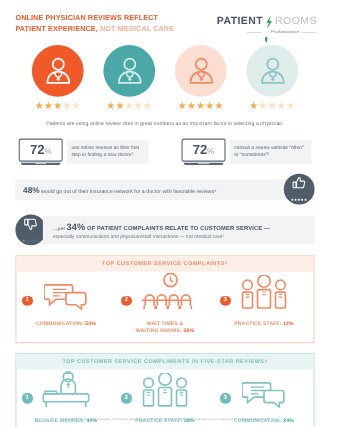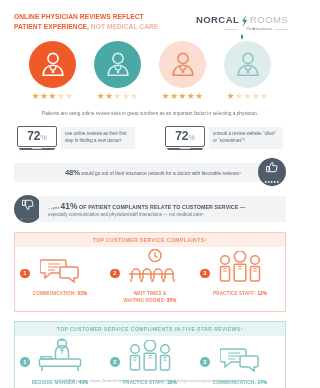--- a/index.html
+++ b/index.html
@@ -54,21 +54,21 @@
   .laptop-base{ margin:1px auto 0; width:36px; height:2.6px; background:#5c6672;
                 border-radius:0 0 2px 2px; position:relative; }
   .laptop-base:after{ content:""; position:absolute; left:13px; top:.4px; width:10px; height:1px;
                       background:#cfd4d9; }
   .stat-txt{ background:#f1f3f4; font-size:4.5px; color:#5c6672; line-height:1.55;
              padding:4px 4px; border-radius:1px; width:74px; }
 
   
   .bar48{ display:flex; align-items:center; margin:8px 14px 0 14px; }
   .bar48-txt{ flex:1; background:#f1f3f4; padding:5px 7px; font-size:4.8px; color:#5c6672; }
-  .bar48-txt b{ font-size:7.6px; color:#4b5561; letter-spacing:-.1px;margin-left:44px; }
+  .bar48-txt b{ font-size:7.6px; color:#4b5561; letter-spacing:-.1px; }
   .badge-circle{ width:28px; height:28px; border-radius:50%; background:#4f5d6b;
                  display:flex; flex-direction:column; align-items:center; justify-content:center;
                  margin-left:-3px; }
   .badge-dots{ font-size:4px; letter-spacing:.6px; color:#ffffff; margin-top:.5px; }
   .badge-dots-dim{ font-size:4px; letter-spacing:.6px; color:#8d98a3; margin-top:.5px; }
 
   
   .bar96{ display:flex; align-items:center; margin:9px 14px 0 14px; }
   .bar96 .badge-circle{ margin-left:0; margin-right:-3px; }
   .bar96-txt{ flex:1; background:#f1f3f4; padding:5px 7px 5px 9px; }
@@ -107,21 +107,21 @@
 
 <div class="page">
 
   <div class="header">
     <div class="headline">
       <span class="hl-1">ONLINE PHYSICIAN REVIEWS REFLECT</span>
       <span class="hl-2"><span>PATIENT EXPERIENCE,</span><span class="muted"> NOT MEDICAL CARE</span></span>
     </div>
     <div class="logo">
       <div class="logo-row">
-        <span class="logo-norcal">NORCAL</span>
+        <span class="logo-norcal">PATIENT</span>
         <span class="logo-bolt">
           <svg viewBox="0 0 9 12" width="9" height="12">
               <path d="M6.3 0 L2 6.6 L4.4 6.6 L2.6 12 L7.2 5.1 L4.7 5.1 Z" fill="#2e9c5a"></path>
             </svg>
         </span>
         <span class="logo-group">ROOMS</span>
       </div>
       <div class="logo-sub">
         <span class="logo-rule"></span>
         <span class="leaf">
@@ -225,21 +225,21 @@
       <span>
         <svg viewBox="0 0 16 15" width="14" height="13">
           <path d="M5.2 8.6 L7.4 12.8 C7.7 13.6 8.9 13.5 9 12.6 L9 9.6 L12.9 9.6 C13.6 9.6 14 9 13.8 8.4 L12.6 3.4 C12.5 2.9 12 2.6 11.5 2.6 L5.2 2.6 Z" fill="none" stroke="#ffffff" stroke-width="1.1" stroke-linejoin="round"></path>
           <rect x="1.6" y="2.6" width="3" height="6" rx=".5" fill="none" stroke="#ffffff" stroke-width="1.1"></rect>
         </svg>
       </span>
       <span class="badge-dots-dim">●○○○○</span>
     </div>
     <div class="bar96-txt">
       <div class="bar96-l1">
-        <span class="yet">…yet </span><span class="big">41%</span><span> OF PATIENT COMPLAINTS RELATE TO CUSTOMER SERVICE —</span>
+        <span class="yet">…yet </span><span class="big">34%</span><span> OF PATIENT COMPLAINTS RELATE TO CUSTOMER SERVICE —</span>
       </div>
       <div class="bar96-l2">especially communication and physician/staff interactions — not medical care⁵</div>
     </div>
   </div>
 
   <div class="panel">
     <div class="panel-title">TOP CUSTOMER SERVICE COMPLAINTS⁵</div>
     <div class="panel-body" id="complaints-body">
         <div class="cell">
           <div class="cell-art">

